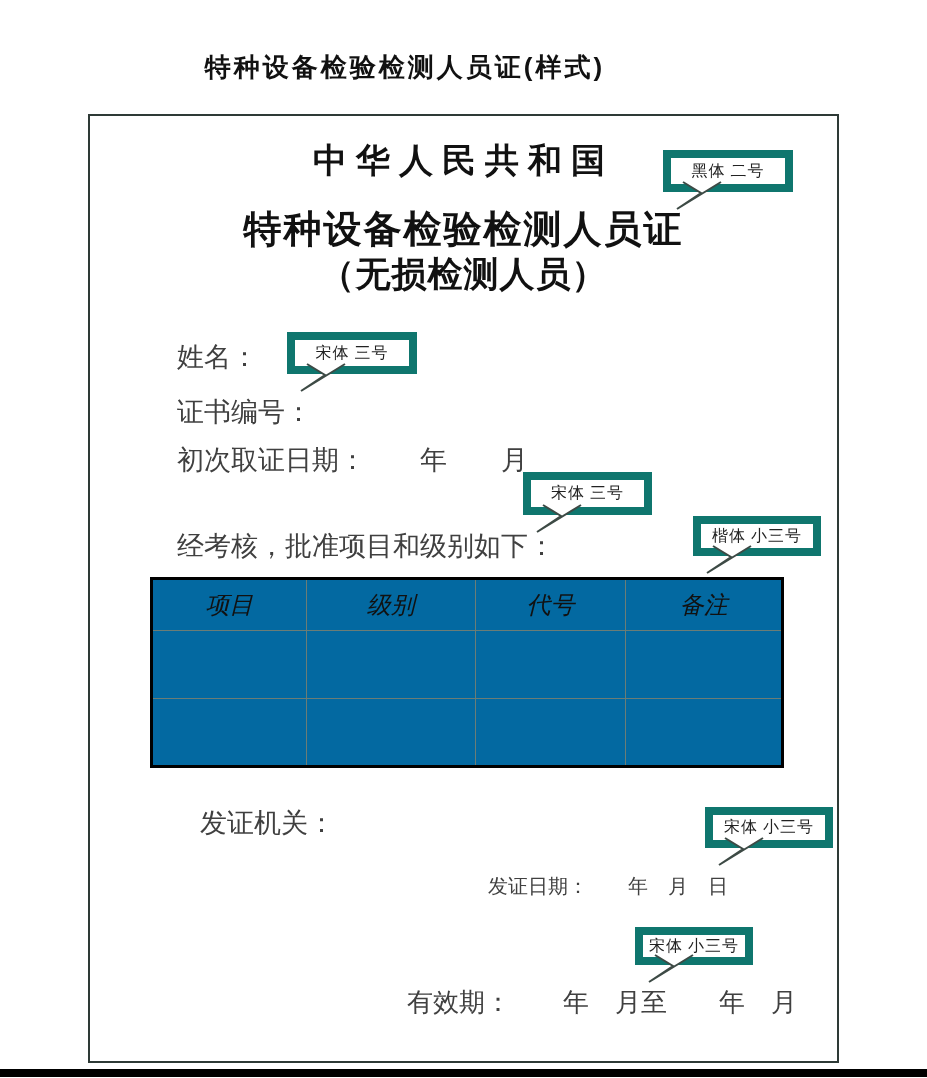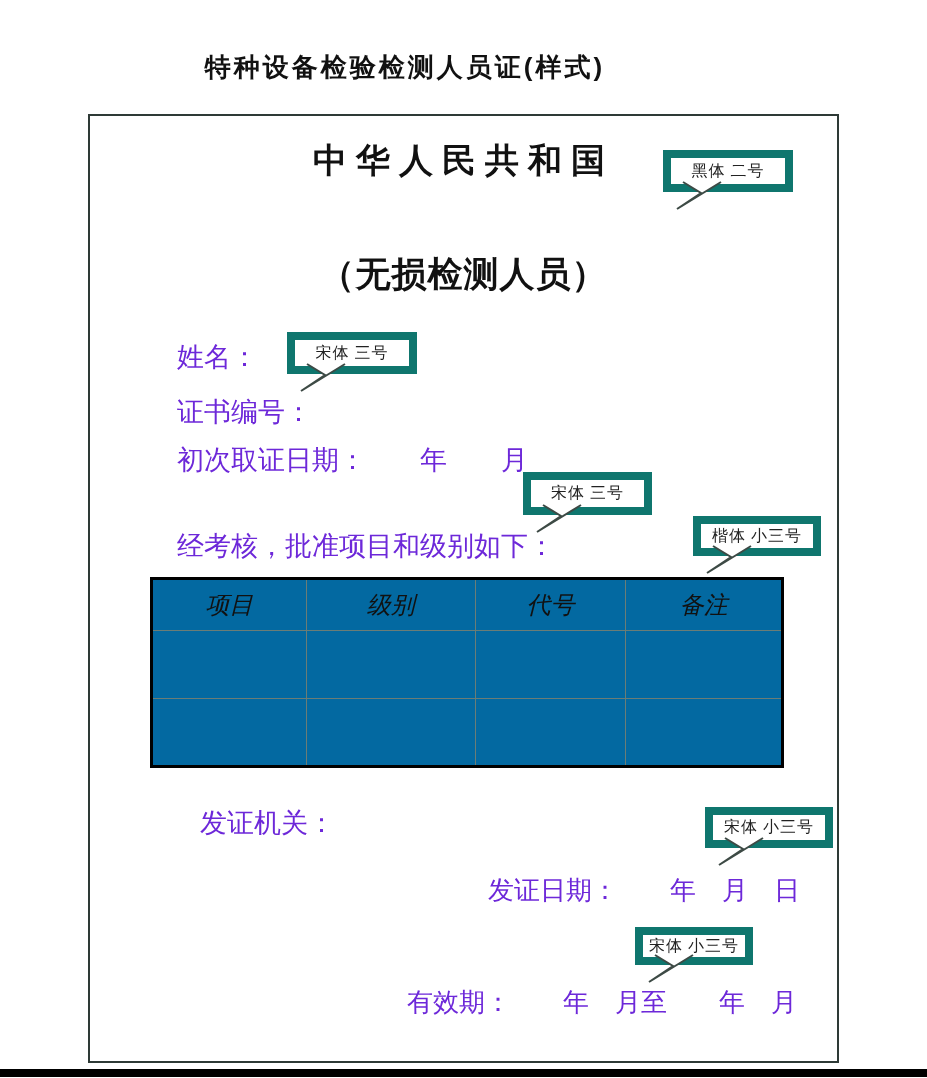--- a/index.html
+++ b/index.html
@@ -44,29 +44,29 @@
     white-space: nowrap;
   }
   .h1 { top: 22px;  font-size: 34px; letter-spacing: 9px; }
   .h2 { top: 88px;  font-size: 38px; letter-spacing: 2px; }
   .h3 { top: 135px; font-size: 35px; letter-spacing: 1px; }
 
   .field {
     position: absolute;
     font-family: "Liberation Serif", serif;
     font-size: 27px;
-    color: #6d28d9;
+    color: #404040;
     white-space: pre;
   }
   .f-name      { left: 87px;  top: 223px; }
   .f-certno    { left: 87px;  top: 278px; }
   .f-firstdate { left: 87px;  top: 326px; }
   .f-approval  { left: 87px;  top: 412px; }
   .f-issuer    { left: 110px; top: 689px; }
-  .f-issuedate { left: 398px; top: 757px; font-size: 26px; }
+  .f-issuedate { left: 398px; top: 757px; font-size: 20px; }
   .f-validity  { left: 317px; top: 869px; font-size: 26px; }
 
   table.grid {
     position: absolute;
     left: 60px; top: 461px;
     width: 634px; height: 188px;
     border-collapse: collapse;
     table-layout: fixed;
     background: #0369a1;
     border: 3px solid #000;
@@ -121,20 +121,21 @@
 </head>
 <body>
 
 <div class="screen">
 
   <div class="page-title">特种设备检验检测人员证(样式)</div>
 
   <div class="card">
 
     <div class="h1">中华人民共和国</div>
+    <div class="h2">特种设备检验检测人员证</div>
     <div class="h3">（无损检测人员）</div>
 
     <div class="field f-name">姓名：</div>
     <div class="field f-certno">证书编号：</div>
     <div class="field f-firstdate">初次取证日期：　　年　　月</div>
     <div class="field f-approval">经考核，批准项目和级别如下：</div>
 
     <table class="grid">
       <colgroup>
         <col style="width:24.5%">

